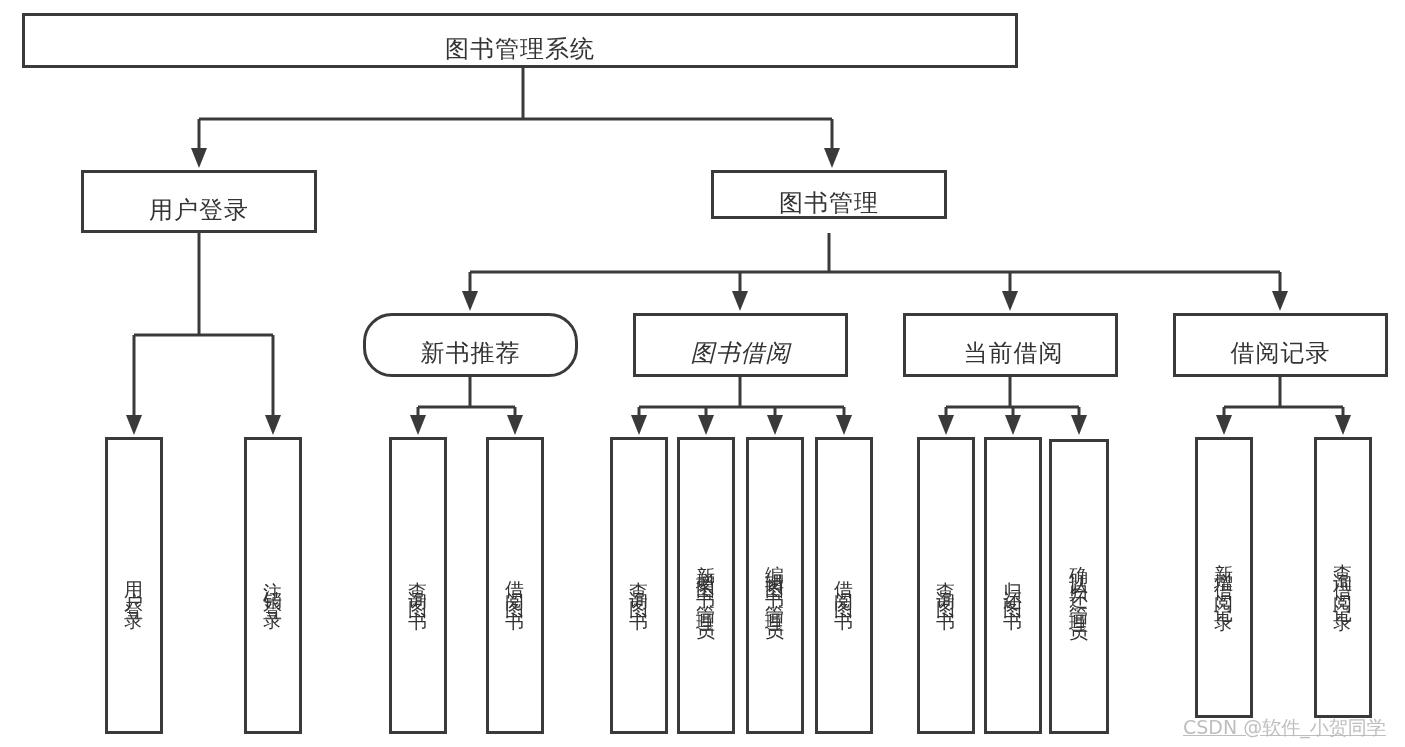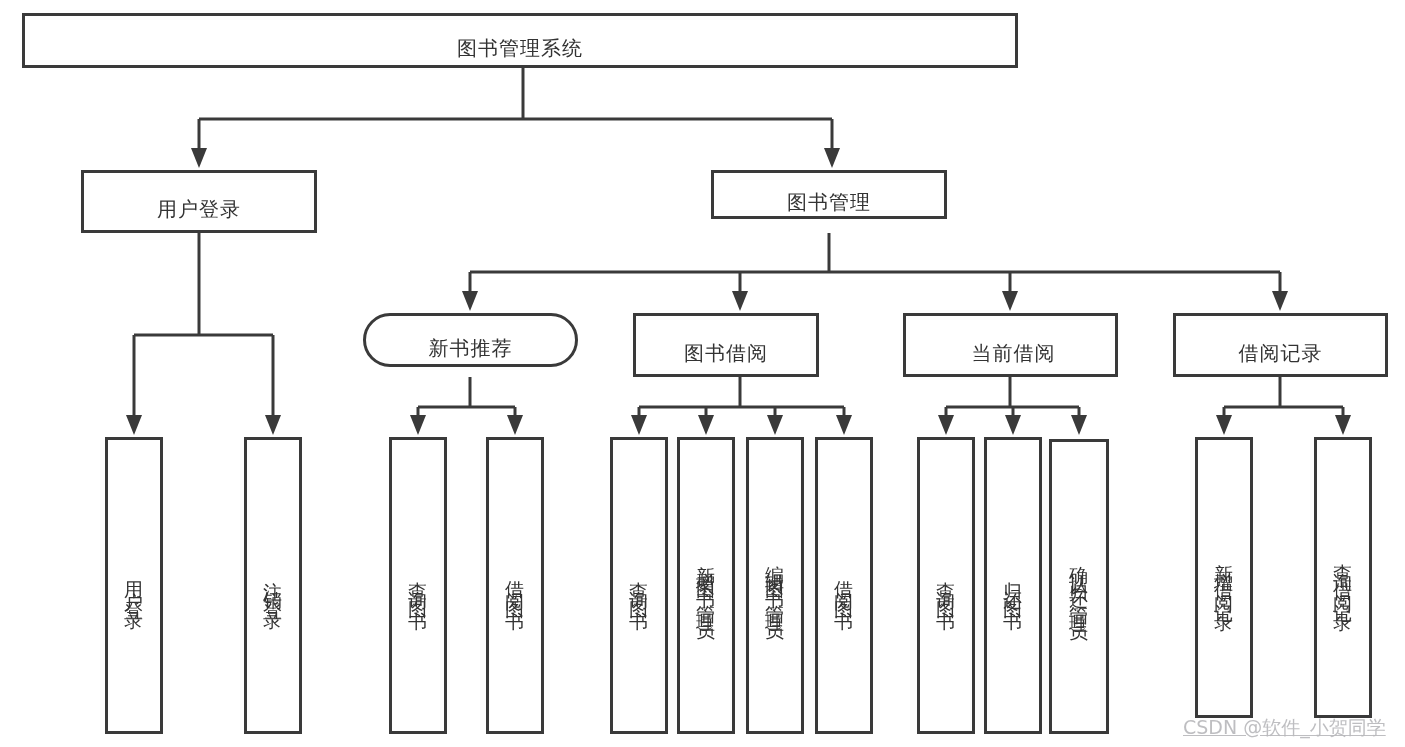--- a/index.html
+++ b/index.html
@@ -26,30 +26,30 @@
     box-sizing: border-box;
     border: 3px solid #3a3a3a;
     background: #ffffff;
     display: flex;
     align-items: center;
     justify-content: center;
     color: #333333;
     z-index: 2;
   }
   .h-label {
-    font-size: 20px;
+    font-size: 24px;
     letter-spacing: 1px;
     white-space: nowrap;
     margin-top: 16px;
   }
   .node.root  { left: 22px;  top: 13px;  width: 996px; height: 55px; }
   .node.lv2a  { left: 81px;  top: 170px; width: 236px; height: 63px; }
   .node.lv2b  { left: 711px; top: 170px; width: 236px; height: 49px; }
-  .node.lv3a  { left: 363px;  top: 313px; width: 215px; height: 54px; border-radius: 29px; }
-  .node.lv3b  { left: 633px;  top: 313px; width: 186px; height: 64px; }
+  .node.lv3a  { left: 363px;  top: 313px; width: 215px; height: 64px; border-radius: 29px; }
+  .node.lv3b  { left: 633px;  top: 313px; width: 215px; height: 64px; font-style: italic; }
   .node.lv3c  { left: 903px;  top: 313px; width: 215px; height: 64px; padding-left: 6px; }
   .node.lv3d  { left: 1173px; top: 313px; width: 215px; height: 64px; align-items: center; }
   .leaf {
     position: absolute;
     box-sizing: border-box;
     border: 3px solid #3a3a3a;
     background: #ffffff;
     top: 437px;
     width: 58px;
     height: 297px;

